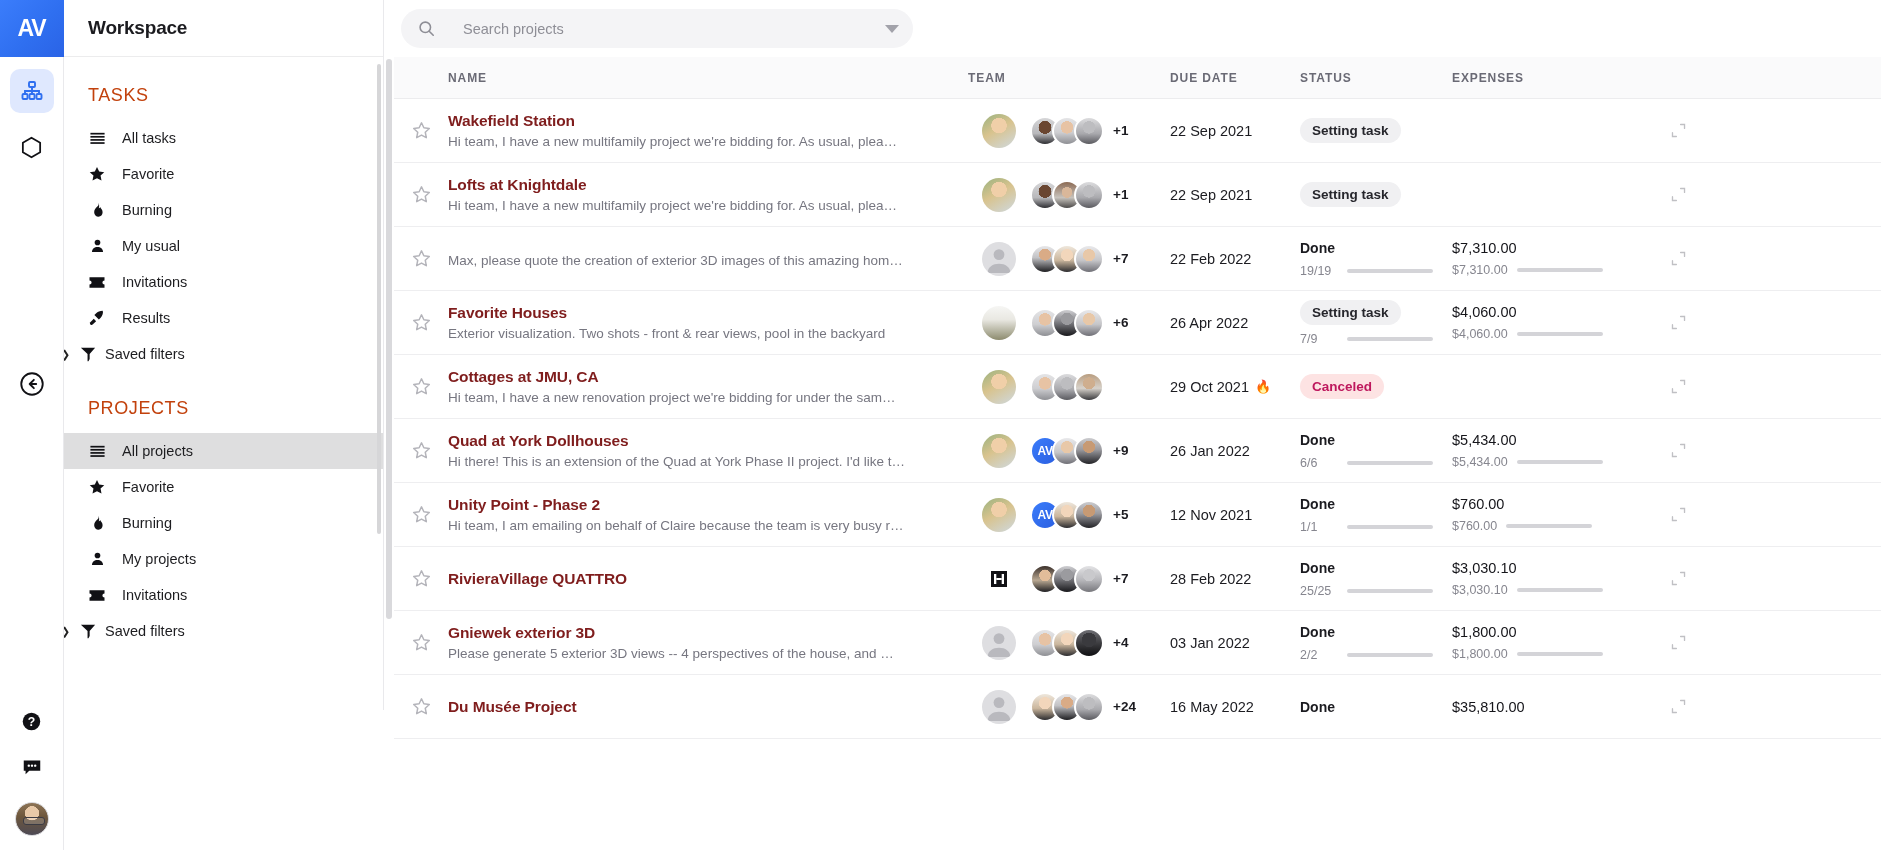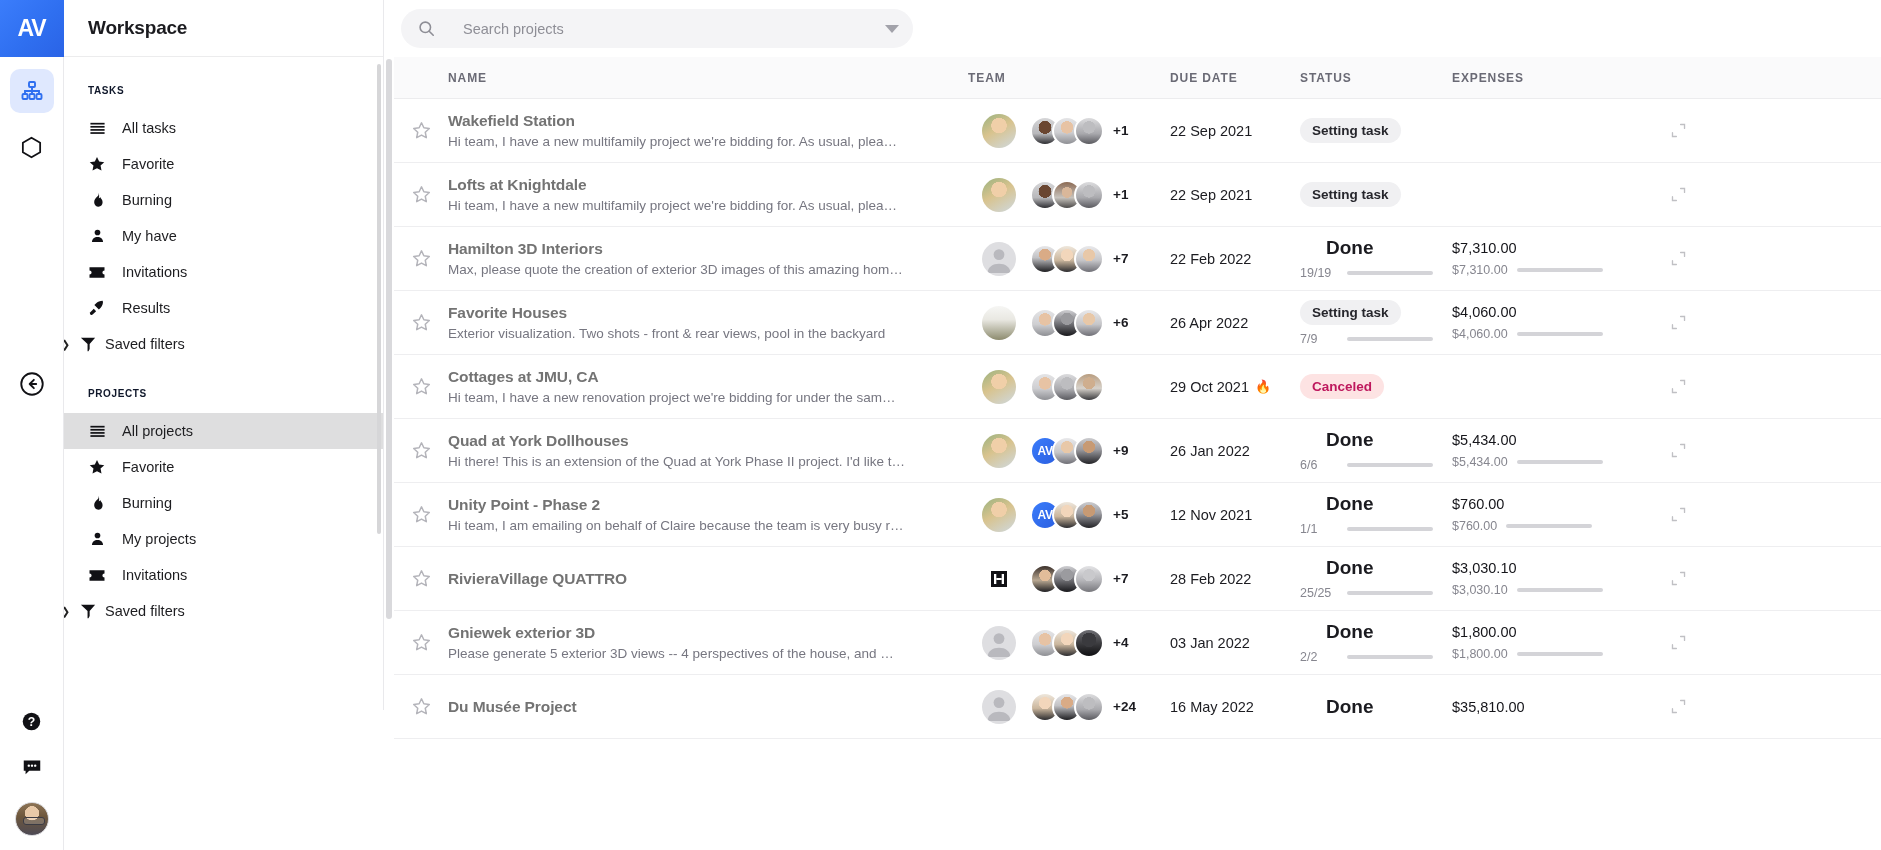--- a/index.html
+++ b/index.html
@@ -58,22 +58,22 @@
     background: #fff; border-right: 1px solid #e9e9ec;
     display: flex; flex-direction: column; position: relative;
   }
   .ws-header {
     height: 57px; display: flex; align-items: center;
     padding-left: 24px; border-bottom: 1px solid #ececed;
   }
   .ws-title { font-size: 19px; font-weight: bold; letter-spacing: -0.2px; }
   .side-scroll { flex: 1; overflow: hidden; padding-top: 28px; position: relative; }
   .sec-title {
-    font-size: 10px; font-weight: bold; letter-spacing: .6px;
-    padding: 0 0 14px 24px; color: #0f172a;
+    font-size: 18px; font-weight: normal; letter-spacing: .6px;
+    padding: 0 0 14px 24px; color: #c2410c;
   }
   .nav-item {
     height: 36px; display: flex; align-items: center;
     padding-left: 24px; gap: 16px; cursor: pointer; font-size: 14.5px; color: #1d1d20;
   }
   .nav-item.selected { background: #dededf; }
   .nav-ico { width: 18px; display: flex; align-items: center; justify-content: center; }
   .nav-caret { width: 10px; margin-left: -17px; margin-right: 0px; font-size: 11px; color: #222; }
   .nav-item.has-caret { padding-left: 14px; gap: 8px; }
   .gap { height: 26px; }
@@ -118,40 +118,40 @@
   .c-status { width: 152px; }
   .c-exp { width: 200px; }
   .c-open { flex: 1; display: flex; justify-content: flex-start; padding-left: 18px; }
 
   .hd-name { margin-left: 54px; width: 520px; }
   .hd-team { width: 202px; text-align: left; }
   .hd-due  { width: 130px; }
   .hd-status { width: 152px; }
   .hd-exp { width: 200px; }
 
-  .p-title { font-size: 15.5px; font-weight: bold; color: #737373; letter-spacing: -.1px; }
+  .p-title { font-size: 15.5px; font-weight: bold; color: #7f1d1d; letter-spacing: -.1px; }
   .p-desc {
     font-size: 13.5px; color: #767680; margin-top: 4px;
     white-space: nowrap; overflow: hidden; text-overflow: ellipsis; max-width: 470px;
   }
   .star { cursor: pointer; }
 
   .av { width: 34px; height: 34px; border-radius: 50%; overflow: hidden; position: relative; background:#dcdce0; }
   .stack { display: flex; align-items: center; }
   .stack .av { width: 30px; height: 30px; margin-left: -8px; border: 2px solid #fff; }
   .stack .av:first-child { margin-left: 0; }
   .plus { font-size: 13.5px; font-weight: bold; color: #1b1b20; margin-left: 9px; }
 
   .badge {
     display: inline-block; padding: 5px 12px; border-radius: 14px;
     font-size: 13.5px; font-weight: bold;
   }
   .badge.grey { background: #f0f0f2; color: #26262c; }
   .badge.red { background: #fde3e3; color: #be185d; }
-  .st-done { font-size: 19px; font-weight: bold; color: #1b1b20; margin-left: 26px; }
+  .st-done { font-size: 14px; font-weight: bold; color: #1b1b20; }
   .prog-line { display: flex; align-items: center; gap: 9px; margin-top: 7px; }
   .prog-lbl { font-size: 12.5px; color: #86868f; min-width: 38px; }
   .bar-bg { width: 86px; height: 4px; border-radius: 2px; background: #d4d4d8; overflow: hidden; }
   .bar-fg { height: 4px; border-radius: 2px; background: #17b26a; }
   .exp-top { font-size: 14.5px; color: #15151a; }
   .exp-line { display: flex; align-items: center; gap: 9px; margin-top: 7px; }
   .exp-lbl { font-size: 12.5px; color: #86868f; }
   .open-ico { cursor: pointer; opacity: .55; }
   .fire { font-size: 13px; }
 </style>
@@ -241,21 +241,21 @@
             </span>
             <span>Burning</span>
           </div>
           <div class="nav-item">
             <span class="nav-ico">
               <svg width="17" height="18" viewBox="0 0 24 24" fill="#111115">
                 <circle cx="12" cy="7" r="4"></circle>
                 <path d="M4.2 20.5c0-4.3 3.5-7 7.8-7s7.8 2.7 7.8 7z"></path>
               </svg>
             </span>
-            <span>My have</span>
+            <span>My usual</span>
           </div>
           <div class="nav-item">
             <span class="nav-ico">
               <svg width="19" height="15" viewBox="0 0 24 20" fill="#111115">
                 <path d="M2 3h20v4.2a2.8 2.8 0 000 5.6V17H2v-4.2a2.8 2.8 0 000-5.6z"></path>
               </svg>
             </span>
             <span>Invitations</span>
           </div>
           <div class="nav-item">
@@ -428,21 +428,20 @@
                 </svg>
               </div>
             </div>
             <div class="row">
               <div class="c-star">
                 <svg class="star" width="21" height="21" viewBox="0 0 24 24" fill="none" stroke="#b4b4ba" stroke-width="1.7" stroke-linejoin="round">
                   <path d="M12 3.2l2.7 5.7 6.2.8-4.6 4.3 1.2 6.2L12 17.2 6.5 20.2l1.2-6.2L3.1 9.7l6.2-.8z"></path>
                 </svg>
               </div>
               <div class="c-name">
-                <div class="p-title">Hamilton 3D Interiors</div>
                 <div class="p-desc">Max, please quote the creation of exterior 3D images of this amazing hom…</div>
               </div>
               <div class="c-owner">
                 <div class="av " style="background:#dedee1"><svg viewBox="0 0 34 34" width="100%" height="100%">
                     <circle cx="17" cy="12.6" r="5.4" fill="#b9b9be"></circle>
                     <path d="M5.6 31c0-6 5.2-9.3 11.4-9.3S28.4 25 28.4 31z" fill="#b9b9be"></path>
                   </svg></div>
               </div>
               <div class="c-team">
                 <div class="stack">

